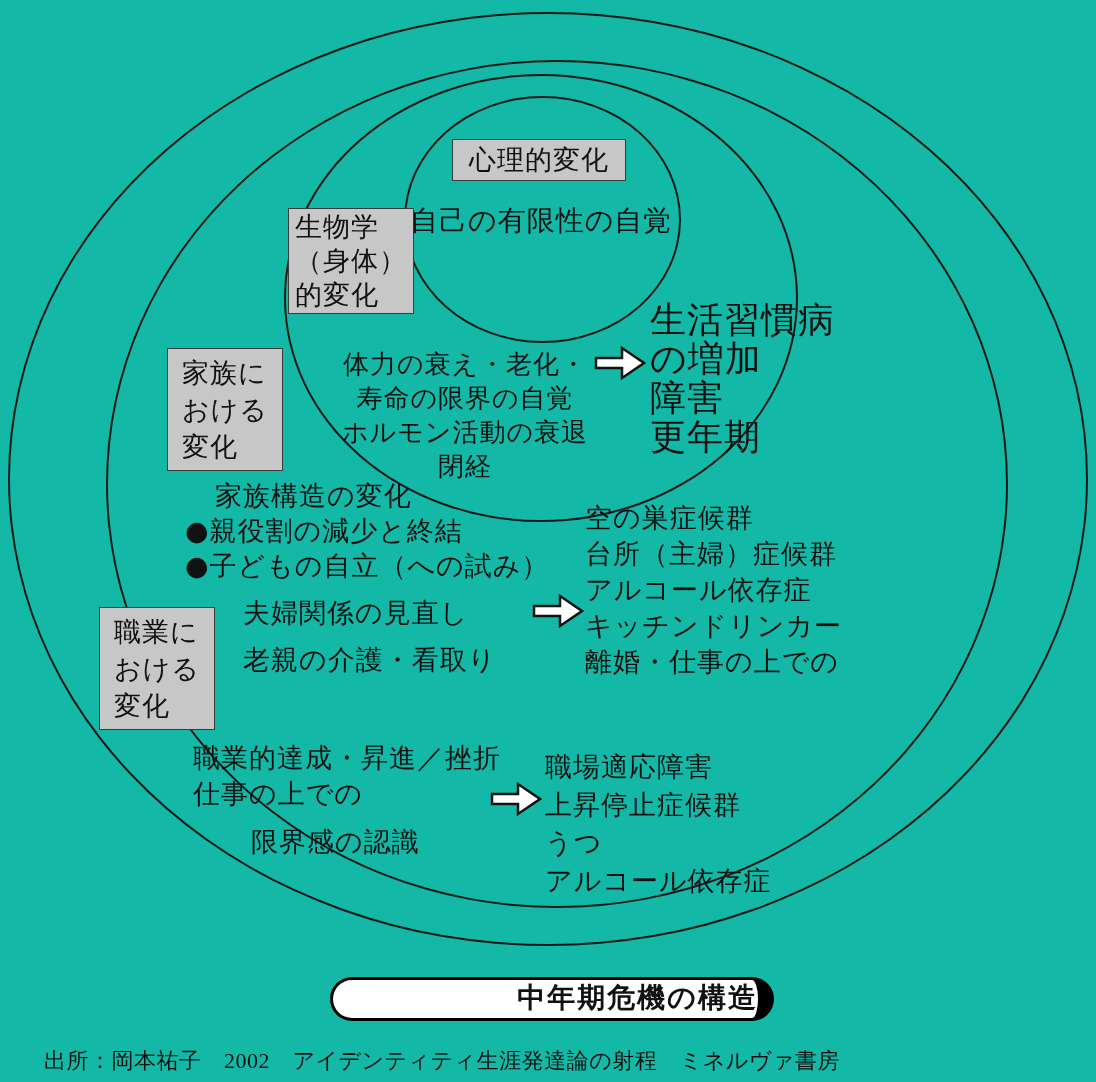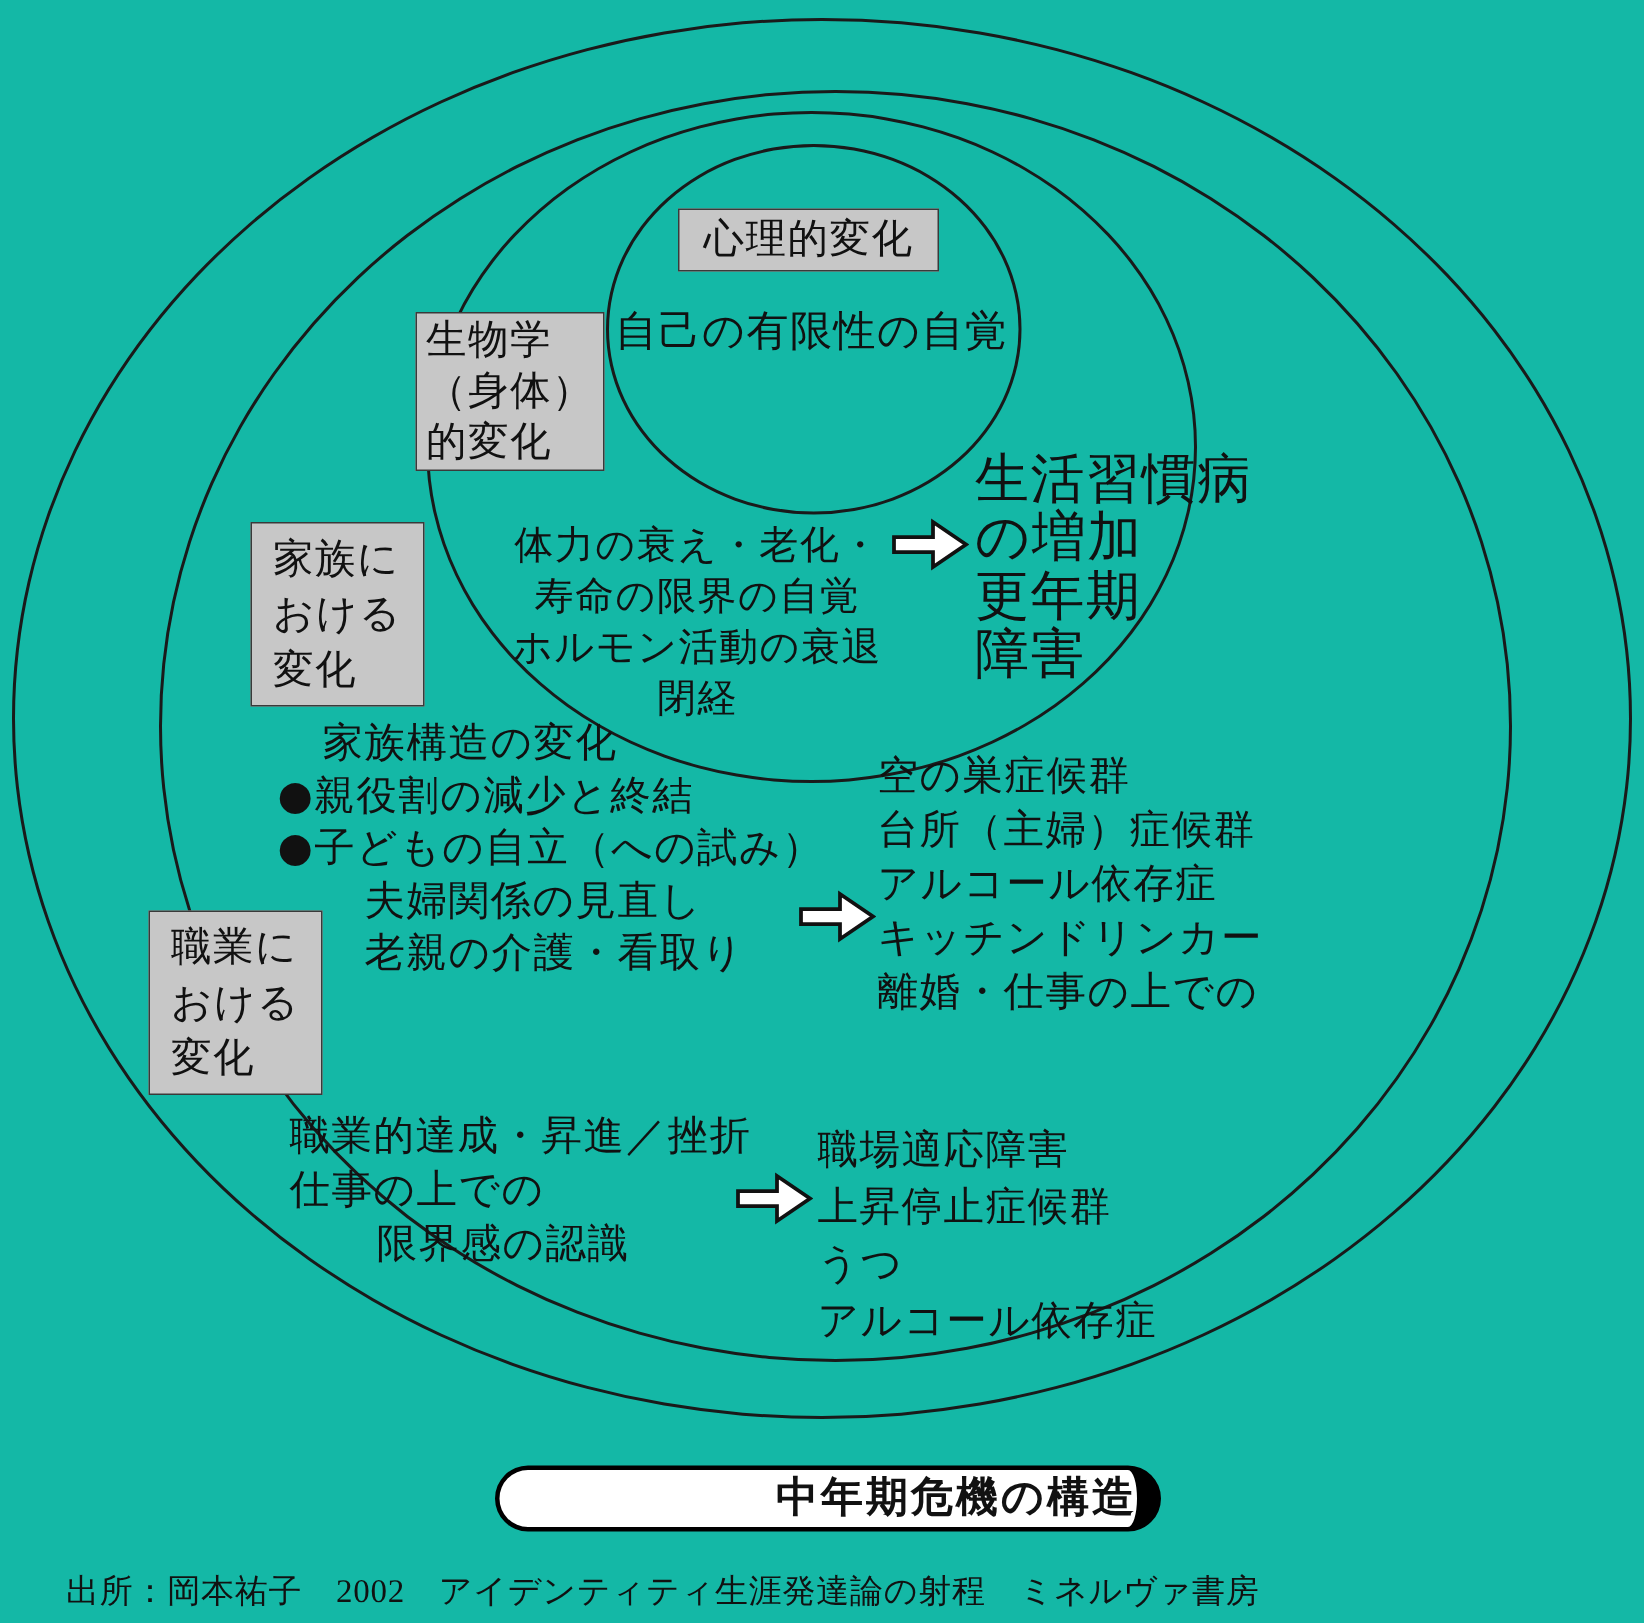--- a/index.html
+++ b/index.html
@@ -27,21 +27,21 @@
     font-size:27px;
     line-height:34px;
     letter-spacing:1px;
     padding:3px 9px;
     white-space:nowrap;
   }
   .txt { position:absolute; white-space:nowrap; }
   .line { white-space:nowrap; letter-spacing:1px; }
   .center { text-align:center; }
   .arrow { position:absolute; }
-  .indent { margin-left:58px; }
+  .indent { margin-left:58px;margin-top:12px; }
   .indent-sm { margin-left:30px; }
   .bio-causes  { font-size:26px; line-height:34px; }
   .bio-effects { font-size:36px; line-height:39px; }
   .fam-causes  { font-size:27px; line-height:35px; }
   .fam-effects { font-size:27px; line-height:36px; }
   .occ-causes  { font-size:27px; line-height:36px; }
   .occ-effects { font-size:27px; line-height:38px; }
   .self-text   { font-size:28px; letter-spacing:1px; }
   .title-pill {
     position:absolute;
@@ -71,21 +71,21 @@
 
 <div class="stage">
 
   <div class="ellipse" style="left:8px; top:12px; width:1080px; height:934px;"></div>
   <div class="ellipse" style="left:106px; top:60px; width:902px; height:848px;"></div>
   <div class="ellipse" style="left:284px; top:74px; width:514px; height:448px;"></div>
   <div class="ellipse" style="left:404px; top:96px; width:277px; height:247px;"></div>
 
   <div class="glabel" style="left:452px; top:139px; padding:3px 16px;">心理的変化</div>
 
-  <div class="glabel" style="left:277px; top:208px; padding:1px 6px;">
+  <div class="glabel" style="left:288px; top:208px; padding:1px 6px;">
     <div class="line">生物学</div>
     <div class="line">（身体）</div>
     <div class="line">的変化</div>
   </div>
 
   <div class="glabel" style="left:167px; top:348px; padding:5px 14px; line-height:37px;">
     <div class="line">家族に</div>
     <div class="line">おける</div>
     <div class="line">変化</div>
   </div>
@@ -107,22 +107,22 @@
 
   <div class="arrow" style="left:594px; top:344px;">
     <svg width="52" height="38" viewBox="0 0 52 38">
       <polygon points="2,14 28,14 28,4 50,19 28,34 28,24 2,24" fill="#ffffff" stroke="#111" stroke-width="2.5"></polygon>
     </svg>
   </div>
 
   <div class="txt bio-effects" style="left:650px; top:300px;">
     <div class="line">生活習慣病</div>
     <div class="line">の増加</div>
+    <div class="line">障害</div>
     <div class="line">更年期</div>
-    <div class="line">障害</div>
   </div>
 
   <div class="txt fam-causes" style="left:185px; top:478px;">
     <div class="line indent-sm">家族構造の変化</div>
     <div class="line">●親役割の減少と終結</div>
     <div class="line">●子どもの自立（への試み）</div>
     <div class="line indent">夫婦関係の見直し</div>
     <div class="line indent">老親の介護・看取り</div>
   </div>
 

